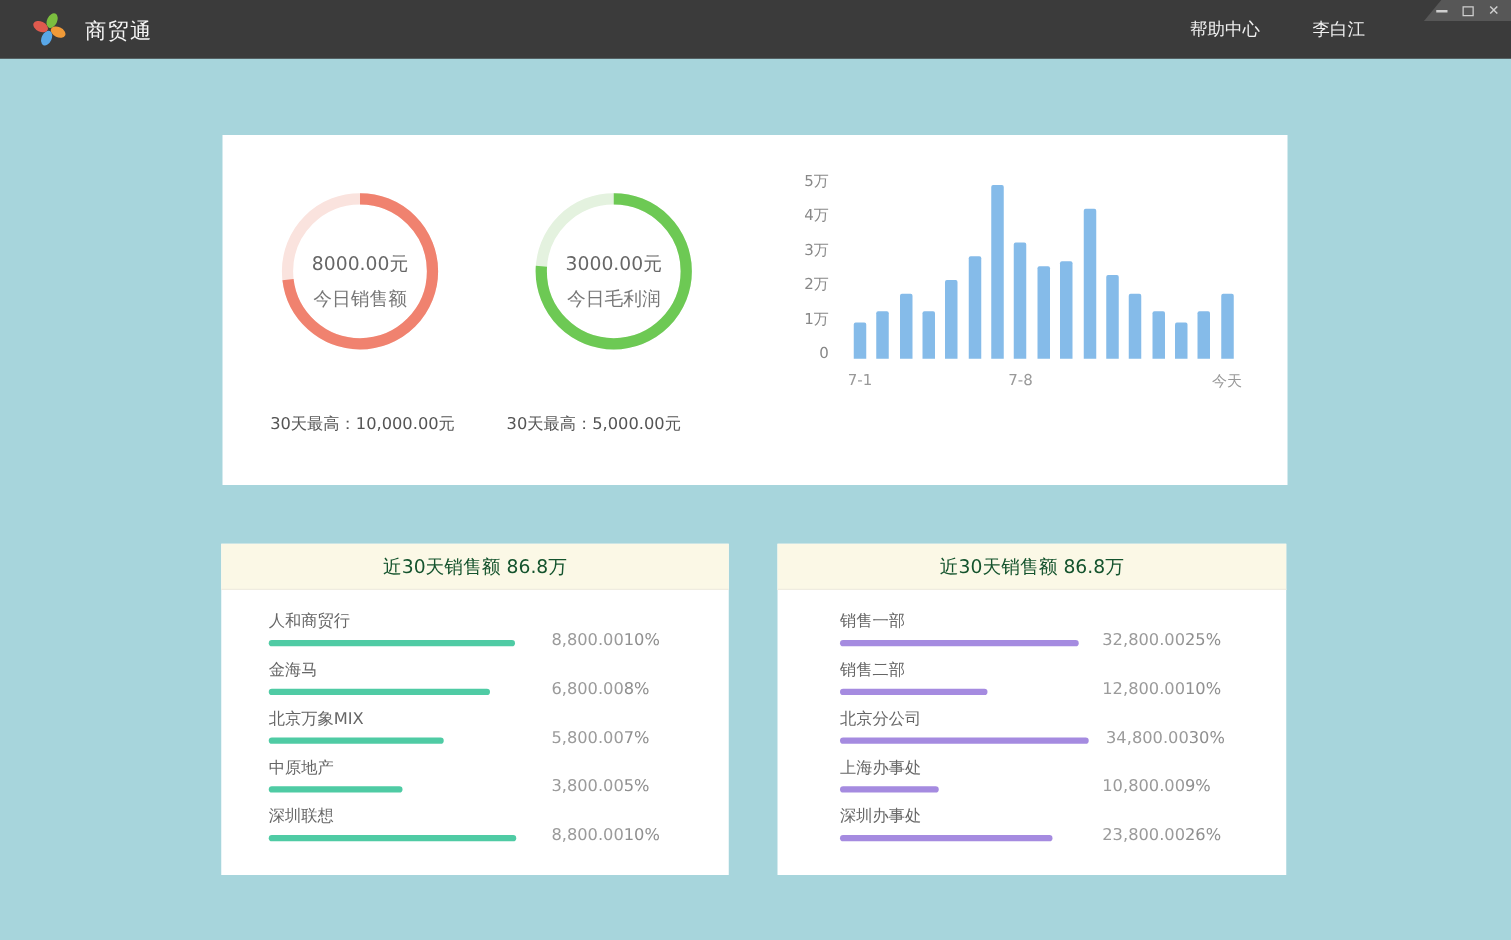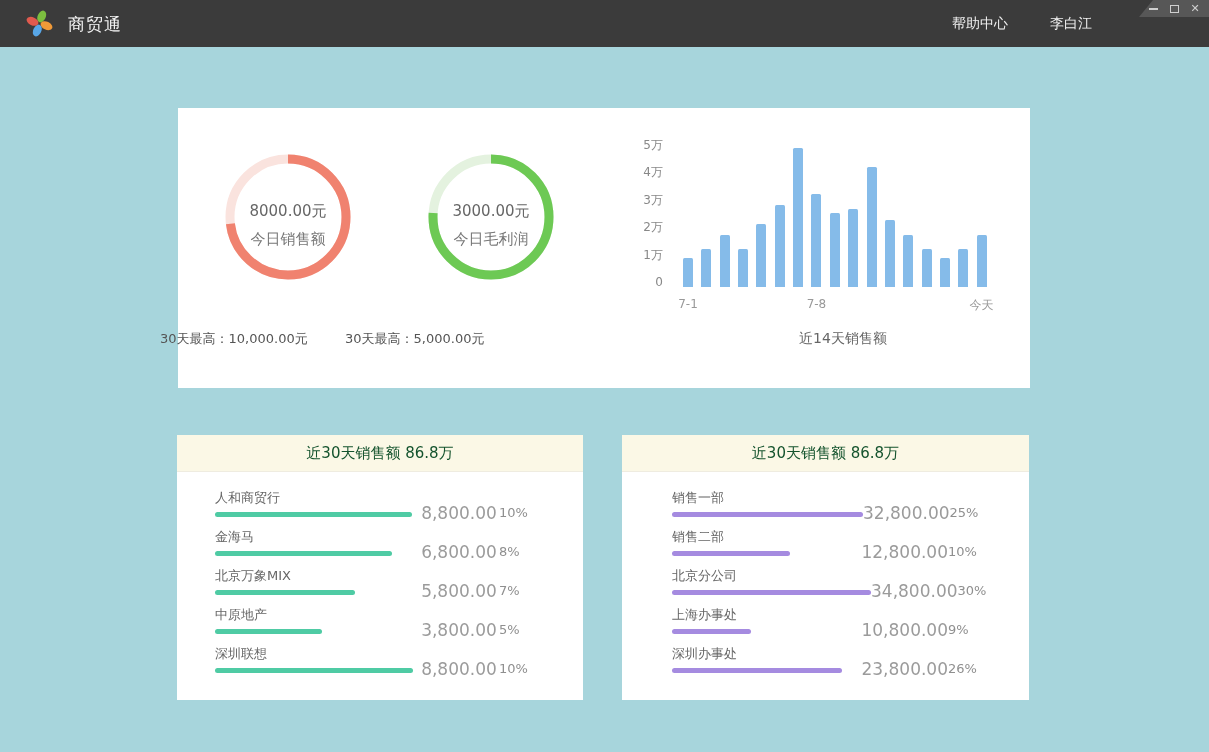--- a/index.html
+++ b/index.html
@@ -26,21 +26,21 @@
   .card-bl  { left:177px; top:435px; width:406px; height:265px; }
   .card-br  { left:622px; top:435px; width:407px; height:265px; }
 
   
   .donut-box { position:absolute; width:140px; height:140px; top:39px; }
   .donut-box svg { transform:rotate(-90deg); }
   .donut-box circle { fill:none; stroke-width:9; stroke-linecap:butt; }
   .donut-center { position:absolute; top:55px; left:0; right:0; text-align:center; }
   .donut-value { font-size:15px; color:#666; margin-bottom:9px; }
   .donut-title { font-size:15px; color:#777; }
-  .donut-footnote { position:absolute; top:222px; width:260px; text-align:left; font-size:13px; color:#555; }
+  .donut-footnote { position:absolute; top:222px; width:260px; text-align:center; font-size:13px; color:#555; }
 
   
   .bar-chart-y { position:absolute; left:420px; top:0; width:65px; height:200px; }
   .ytick { position:absolute; right:0; width:65px; text-align:right; font-size:12px; color:#888; line-height:14px; }
   .bar-chart-plot { position:absolute; left:505px; top:0; width:320px; height:179px; }
   .vbar { position:absolute; bottom:0; width:10px; background:var(--bar-blue,#85bbe9); border-radius:1.5px 1.5px 0 0; }
   .bar-chart-x { position:absolute; left:505px; top:189px; width:320px; height:16px; }
   .xtick { position:absolute; transform:translateX(-50%); font-size:12px; color:#999; white-space:nowrap; }
   .bar-chart-title { position:absolute; left:505px; top:222px; width:320px; text-align:center; font-size:14px; color:#666; }
 
@@ -49,21 +49,21 @@
                  display:flex; align-items:center; justify-content:center; }
   .card-title { font-size:15px; color:#14532d; }
   .card-body { padding-top:6px; }
   .card-bl .card-body { padding-left:38px; padding-right:40px; }
   .card-br .card-body { padding-left:50px; padding-right:37px; }
   .hbar-row { height:39px; display:flex; align-items:flex-end; justify-content:space-between; }
   .hbar-left { display:flex; flex-direction:column; }
   .hbar-label { font-size:13px; line-height:16px; color:#666; margin-bottom:6px; white-space:nowrap; }
   .hbar-bar { height:5px; border-radius:3px; }
   .hbar-nums { display:flex; margin-bottom:-4px; }
-  .hbar-value { min-width:80px; text-align:center; font-size:17px; line-height:16px; color:#9b9b9b; }
+  .hbar-value { min-width:80px; text-align:right; font-size:13px; line-height:16px; color:#9b9b9b; }
   .hbar-pct { min-width:44px; text-align:left; font-size:13px; line-height:16px; color:#8f8f8f; }
 </style>
 </head>
 <body>
 
 <div class="titlebar">
   <svg class="logo" viewBox="0 0 27 27">
     <g transform="translate(13.5,13.5)">
       <g transform="rotate(0)">
           <ellipse cx="2.2" cy="-7" rx="4" ry="6.2" transform="rotate(25 2.2 -7)" fill="#7cbe3f"></ellipse>
@@ -148,21 +148,20 @@
       <div class="vbar" style="left: 238.55px; height: 38.5px;"></div>
       <div class="vbar" style="left: 256.9px; height: 28.875px;"></div>
       <div class="vbar" style="left: 275.25px; height: 38.5px;"></div>
       <div class="vbar" style="left: 293.6px; height: 52.25px;"></div>
     </div>
   <div class="bar-chart-x">
       <span class="xtick" style="left: 5px;">7-1</span>
       <span class="xtick" style="left: 133.45px;">7-8</span>
       <span class="xtick" style="left: 298.6px;">今天</span>
     </div>
-  <div class="bar-chart-title">近14天销售额</div>
 </div>
 
 <div class="card card-bl">
   <div class="card-header">
     <span class="card-title">近30天销售额 86.8万</span>
   </div>
   <div class="card-body">
       <div class="hbar-row">
         <div class="hbar-left">
           <div class="hbar-label">人和商贸行</div>

